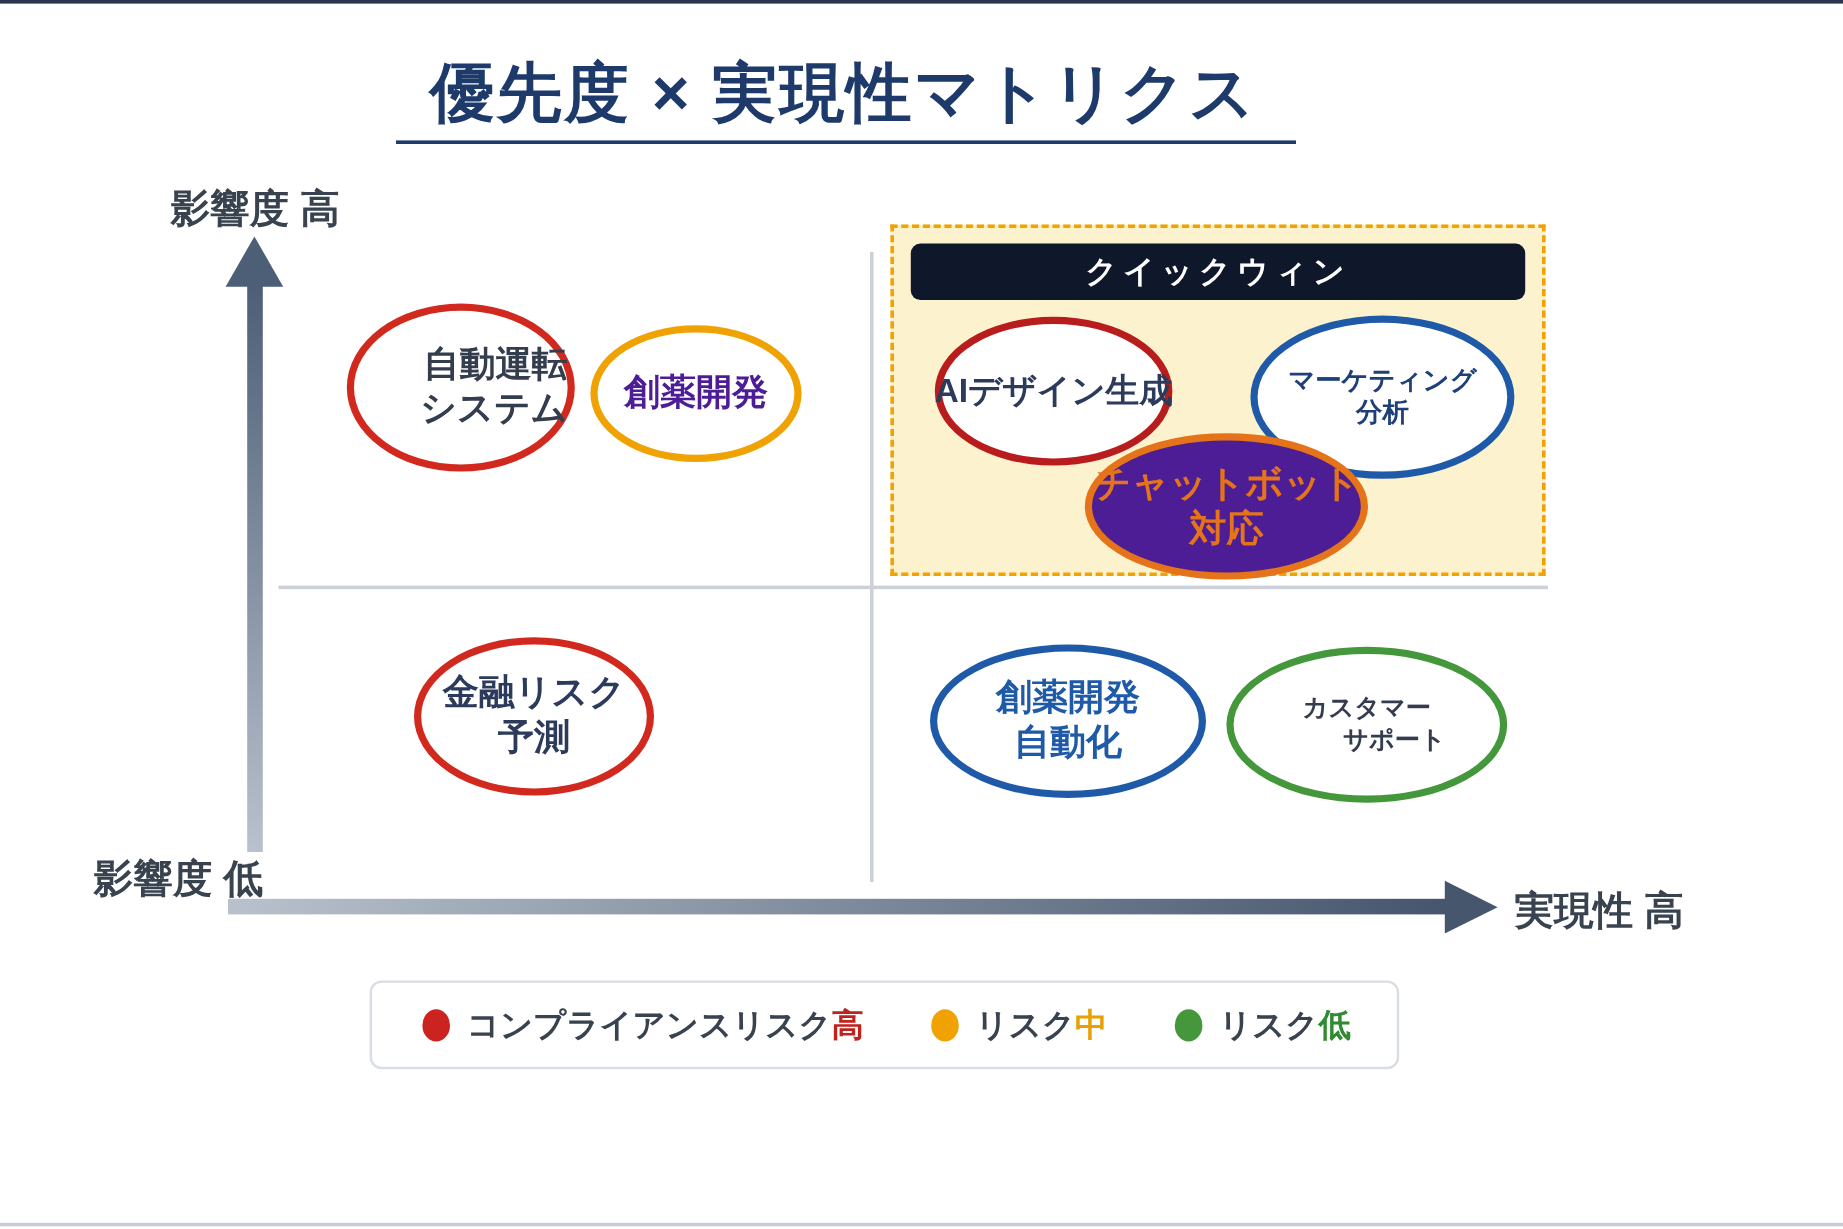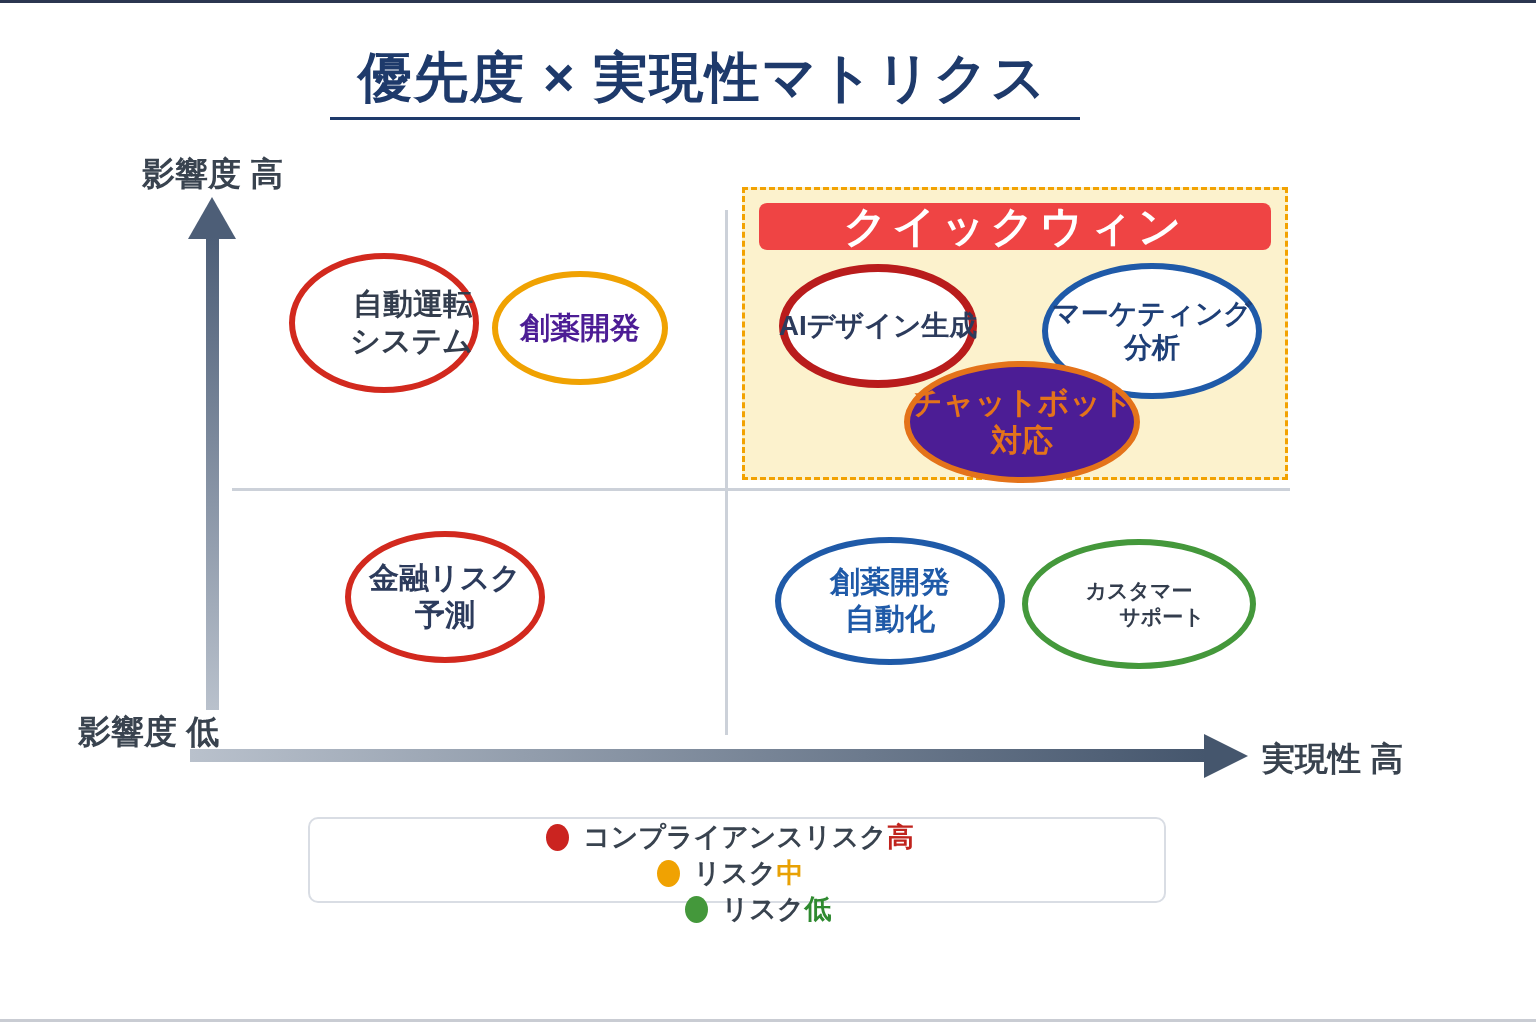--- a/index.html
+++ b/index.html
@@ -47,46 +47,46 @@
 
   .divider-v { position:absolute; left:725px; top:210px; width:3px; height:525px; background:#ccd1d9; }
   .divider-h { position:absolute; left:232px; top:488px; width:1058px; height:3px; background:#ccd1d9; }
 
   .quickwin {
     position:absolute; left:742px; top:187px; width:546px; height:293px;
     background:#fcf2cd; border:3px dashed #f2a202;
   }
   .quickwin-banner {
     position:absolute; left:14px; top:13px; right:14px; height:47px;
-    background:#ef4444; border-radius:8px;
-    color:#ffffff; font-size:43px; font-weight:bold; letter-spacing:5px;
+    background:#0f172a; border-radius:8px;
+    color:#ffffff; font-size:26px; font-weight:bold; letter-spacing:5px;
     text-align:center; line-height:47px;
   }
 
   .bubble {
     position:absolute; border-radius:50%; background:#ffffff;
     display:flex; flex-direction:column; align-items:center; justify-content:center;
     font-weight:bold; text-align:center; white-space:nowrap;
   }
   .bubble span { line-height:1.22; }
 
   .b-autonomous { left:289px;  top:253px; width:190px; height:140px; border:6px solid #d2291e; color:#333d4d; font-size:30px;align-items:flex-end; }
   .b-drug       { left:492px;  top:271px; width:176px; height:114px; border:6px solid #f0a202; color:#4c1d95; font-size:30px; }
-  .b-aidesign   { left:779px;  top:264px; width:198px; height:124px; border:8px solid #b91c1c; color:#2c3b5c; font-size:28px; }
-  .b-marketing  { left:1042px; top:263px; width:220px; height:136px; border:6px solid #1f5aa8; color:#1e3f77; font-size:28px; }
+  .b-aidesign   { left:779px;  top:264px; width:198px; height:124px; border:6px solid #b91c1c; color:#2c3b5c; font-size:28px; }
+  .b-marketing  { left:1042px; top:263px; width:220px; height:136px; border:6px solid #1f5aa8; color:#1e3f77; font-size:22px; }
   .b-chatbot    { left:904px;  top:361px; width:236px; height:122px; border:6px solid #e4731a; color:#e4731a; font-size:31px; background:#4c1d95; }
   .b-finance    { left:345px;  top:531px; width:200px; height:132px; border:6px solid #d2291e; color:#2c3b5c; font-size:30px; }
   .b-inspection { left:775px;  top:537px; width:230px; height:128px; border:6px solid #1f5aa8; color:#1f5aa8; font-size:30px; }
   .b-customer   { left:1022px; top:539px; width:234px; height:130px; border:6px solid #44983b; color:#333d4d; font-size:21px; }
   .b-customer span:last-child { padding-left:46px; }
 
   .legend {
-    position:absolute; left:308px; top:817px; width:858px; height:86px;
+    position:absolute; left:308px; top:817px; width:858px; height:74px;
     background:#ffffff; border:2px solid #d9dde4; border-radius:10px;
-    display:flex; align-items:center; padding-left:42px;flex-direction:column;
+    display:flex; align-items:center; padding-left:42px;
   }
   .legend-item { display:flex; align-items:center; font-size:27px; font-weight:bold; color:#39434f; margin-right:56px; white-space:nowrap; }
   .legend-item:last-child { margin-right:0; }
   .legend-dot { width:23px; height:27px; border-radius:50%; margin-right:14px; flex:none; }
   .dot-red   { background:#cb2420; }
   .dot-amber { background:#f0a202; }
   .dot-green { background:#44983b; }
   .level-high { color:#c0231d; }
   .level-mid  { color:#e8a104; }
   .level-low  { color:#2f8a30; }

